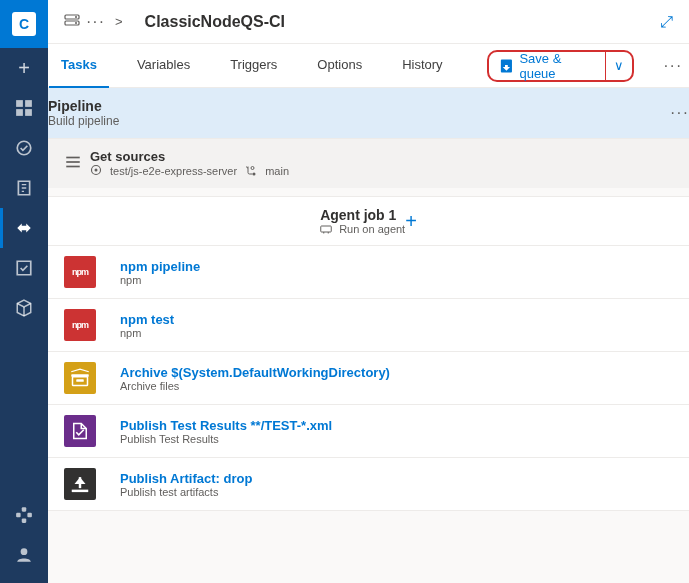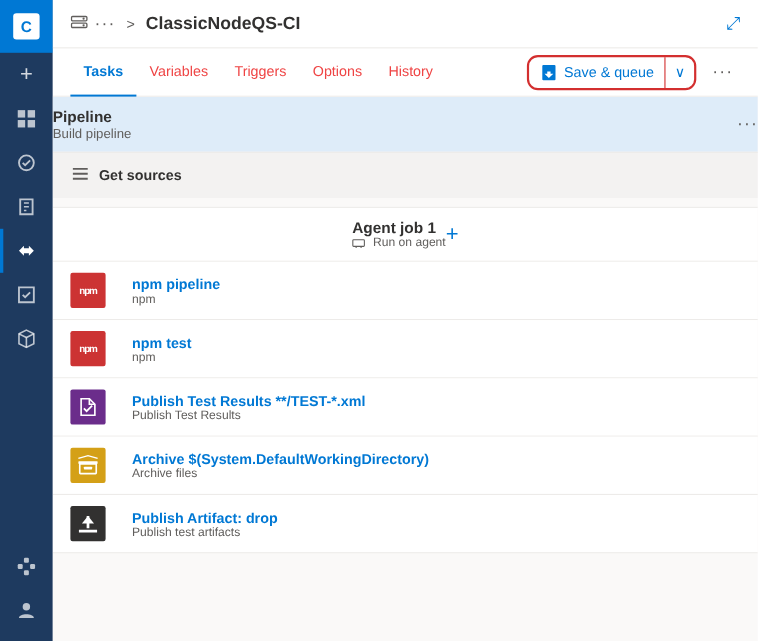--- a/index.html
+++ b/index.html
@@ -44,40 +44,40 @@
       display: flex;
       align-items: center;
       padding: 0 16px;
       border-bottom: 1px solid #edebe9;
       background: #fff;
       gap: 6px;
     }
     .topbar-icon { color: #605e5c; font-size: 14px; }
     .topbar-separator { color: #605e5c; margin: 0 4px; }
     .topbar-more { color: #605e5c; cursor: pointer; font-size: 16px; letter-spacing: 1px; }
-    .topbar-title { font-size: 16px; font-weight: 600; color: #323130; margin-left: 0; }
+    .topbar-title { font-size: 16px; font-weight: 600; color: #323130; margin-left: 12px; }
     .topbar-expand { margin-left: auto; color: #0078d4; cursor: pointer; }
 
     
     .tabbar {
       display: flex;
       align-items: center;
-      padding: 0 16px;
+      padding: 0 1px;
       border-bottom: 1px solid #edebe9;
       height: 44px;
-      gap: 0;
+      gap: 16px;
     }
     .tab {
       padding: 0 12px;
       height: 44px;
       display: flex;
       align-items: center;
       cursor: pointer;
       font-size: 13px;
-      color: #ef4444;
+      color: #404040;
       border-bottom: 2px solid transparent;
       white-space: nowrap;
     }
     .tab.active { color: #0078d4; border-bottom-color: #0078d4; font-weight: 600; }
     .tab-spacer { flex: 1; }
     .save-queue-btn {
       display: flex;
       align-items: center;
       border: 2px solid #d32f2f;
       border-radius: 10px;
@@ -295,20 +295,36 @@
     <div class="get-sources">
       <div class="get-sources-icon">
         <svg width="18" height="18" viewBox="0 0 16 16" fill="#605e5c">
             <line x1="2" y1="4" x2="14" y2="4" stroke="#605e5c" stroke-width="1.5"></line>
             <line x1="2" y1="8" x2="14" y2="8" stroke="#605e5c" stroke-width="1.5"></line>
             <line x1="2" y1="12" x2="14" y2="12" stroke="#605e5c" stroke-width="1.5"></line>
           </svg>
       </div>
       <div class="get-sources-info">
         <h4>Get sources</h4>
+        <div class="get-sources-meta">
+          <span class="repo">
+            <svg width="12" height="12" viewBox="0 0 16 16" fill="#605e5c">
+                <circle cx="8" cy="8" r="6" fill="none" stroke="#605e5c" stroke-width="1.5"></circle>
+                <circle cx="8" cy="8" r="2" fill="#605e5c"></circle>
+              </svg>
+          </span>
+          <span class="repo">test/js-e2e-express-server</span>
+          <span class="branch">
+            <svg width="12" height="12" viewBox="0 0 16 16" fill="#605e5c">
+                <path d="M4 2 v8 M4 10 q0 2 2 2 h4 M12 4 a2 2 0 0 1-2 2 a2 2 0 0 1-2-2 a2 2 0 0 1 4 0 M4 4 a2 2 0 0 1-2-2" fill="none" stroke="#605e5c" stroke-width="1.3"></path>
+                <circle cx="12" cy="12" r="2" fill="#605e5c"></circle>
+              </svg>
+          </span>
+          <span>main</span>
+        </div>
       </div>
     </div>
 
     <div class="agent-job-header">
       <div class="agent-job-info">
         <h3>Agent job 1</h3>
         <p>
           <svg width="12" height="12" viewBox="0 0 16 16" fill="#605e5c" style="display:inline;margin-right:3px;">
               <rect x="1" y="4" width="14" height="8" rx="1" fill="none" stroke="#605e5c" stroke-width="1.3"></rect>
               <line x1="5" y1="12" x2="5" y2="14" stroke="#605e5c" stroke-width="1.3"></line>
@@ -334,49 +350,49 @@
       <div class="task-icon npm-icon">
         <span style="color:#fff; font-weight:bold; font-size:9px; letter-spacing:-1px;">npm</span>
       </div>
       <div class="task-info">
         <h4>npm test</h4>
         <p>npm</p>
       </div>
     </div>
 
     <div class="task-item">
-      <div class="task-icon test-icon">
-        <svg width="20" height="20" viewBox="0 0 16 16" fill="#fff">
-            <path d="M3 2h6l4 4v8H3z" fill="none" stroke="#fff" stroke-width="1.2"></path>
-            <path d="M9 2v4h4" fill="none" stroke="#fff" stroke-width="1.2"></path>
-            <path d="M5 9l2 2 4-4" fill="none" stroke="#fff" stroke-width="1.3"></path>
-          </svg>
-      </div>
-      <div class="task-info">
-        <h4>Publish Test Results **/TEST-*.xml</h4>
-        <p>Publish Test Results</p>
-      </div>
-    </div>
-
-    <div class="task-item">
       <div class="task-icon archive-icon">
         <svg width="20" height="20" viewBox="0 0 16 16" fill="#fff">
             <rect x="1" y="5" width="14" height="2" rx="0.5" fill="#fff"></rect>
             <rect x="2" y="7" width="12" height="7" rx="0.5" fill="none" stroke="#fff" stroke-width="1.2"></rect>
             <rect x="5" y="9" width="6" height="2" rx="0.5" fill="#fff"></rect>
             <path d="M1 3 L8 1 L15 3" fill="none" stroke="#fff" stroke-width="1"></path>
           </svg>
       </div>
       <div class="task-info">
         <h4>Archive $(System.DefaultWorkingDirectory)</h4>
         <p>Archive files</p>
       </div>
     </div>
 
     <div class="task-item">
+      <div class="task-icon test-icon">
+        <svg width="20" height="20" viewBox="0 0 16 16" fill="#fff">
+            <path d="M3 2h6l4 4v8H3z" fill="none" stroke="#fff" stroke-width="1.2"></path>
+            <path d="M9 2v4h4" fill="none" stroke="#fff" stroke-width="1.2"></path>
+            <path d="M5 9l2 2 4-4" fill="none" stroke="#fff" stroke-width="1.3"></path>
+          </svg>
+      </div>
+      <div class="task-info">
+        <h4>Publish Test Results **/TEST-*.xml</h4>
+        <p>Publish Test Results</p>
+      </div>
+    </div>
+
+    <div class="task-item">
       <div class="task-icon publish-icon">
         <svg width="22" height="22" viewBox="0 0 16 16" fill="#fff">
             <path d="M8 11 V3" stroke="#fff" stroke-width="1.8" fill="none"></path>
             <path d="M4 8 L8 3 L12 8" fill="#fff"></path>
             <path d="M2 13 H14" stroke="#fff" stroke-width="1.8"></path>
           </svg>
       </div>
       <div class="task-info">
         <h4>Publish Artifact: drop</h4>
         <p>Publish test artifacts</p>

